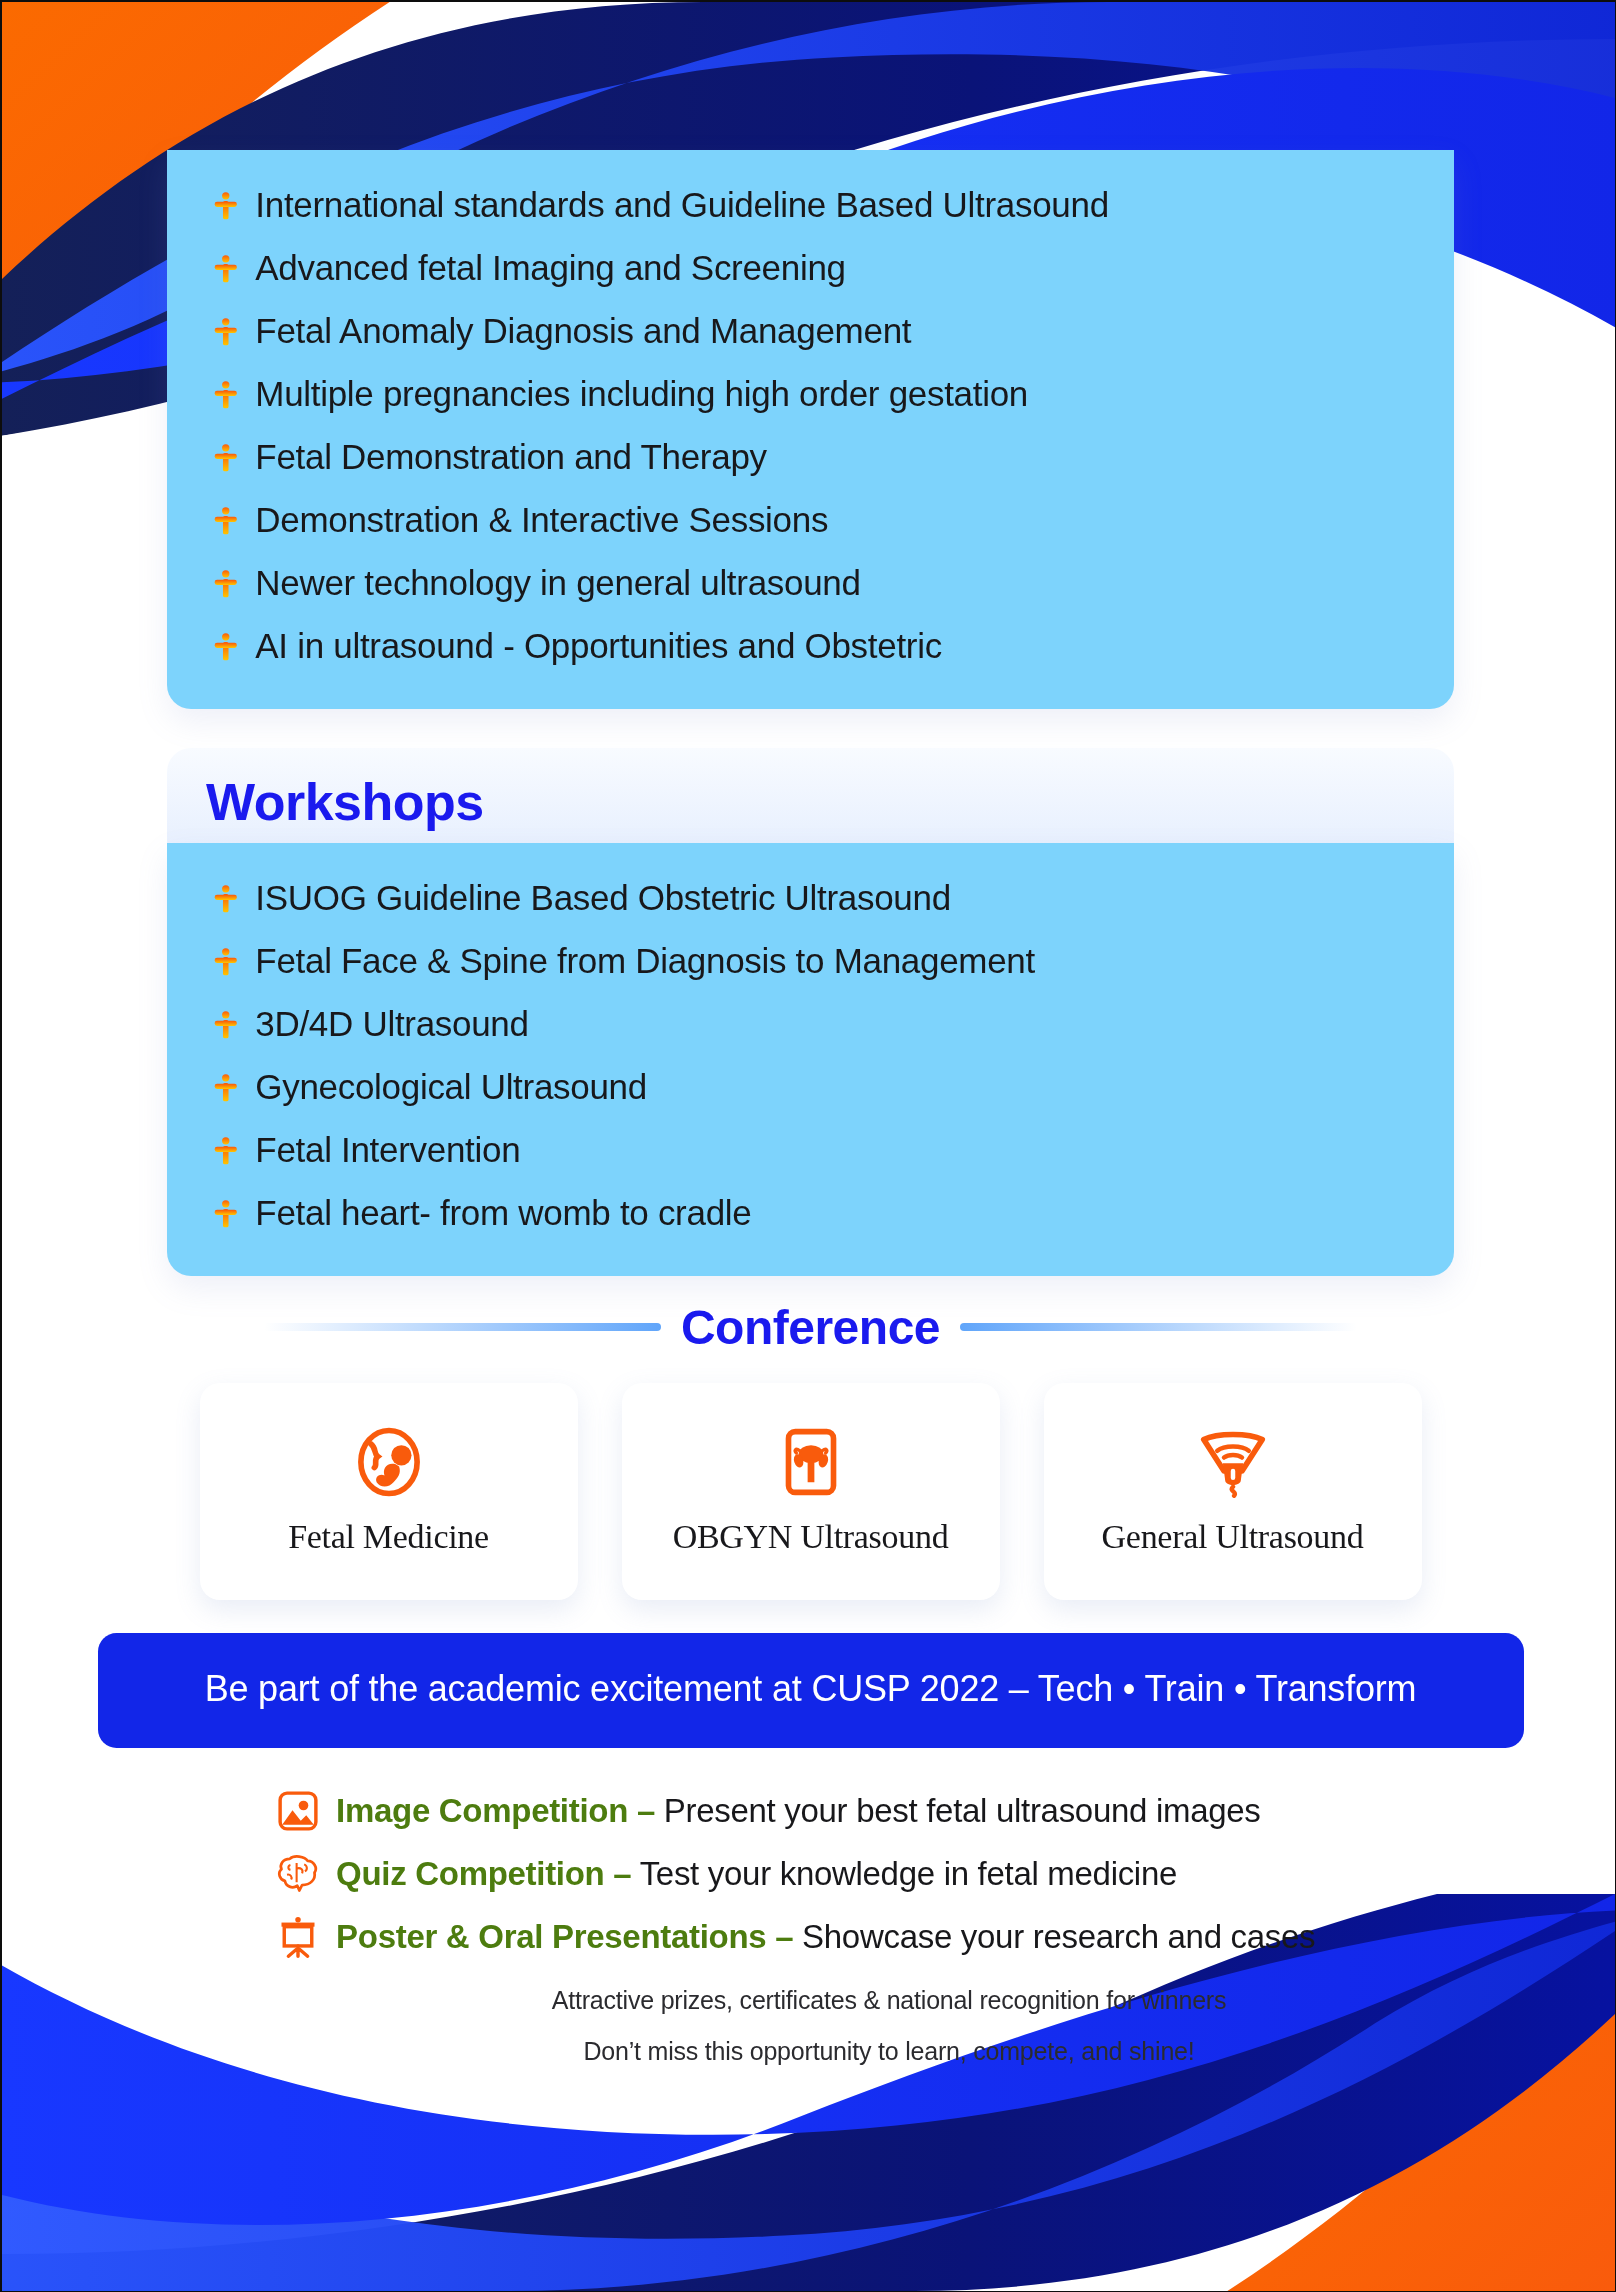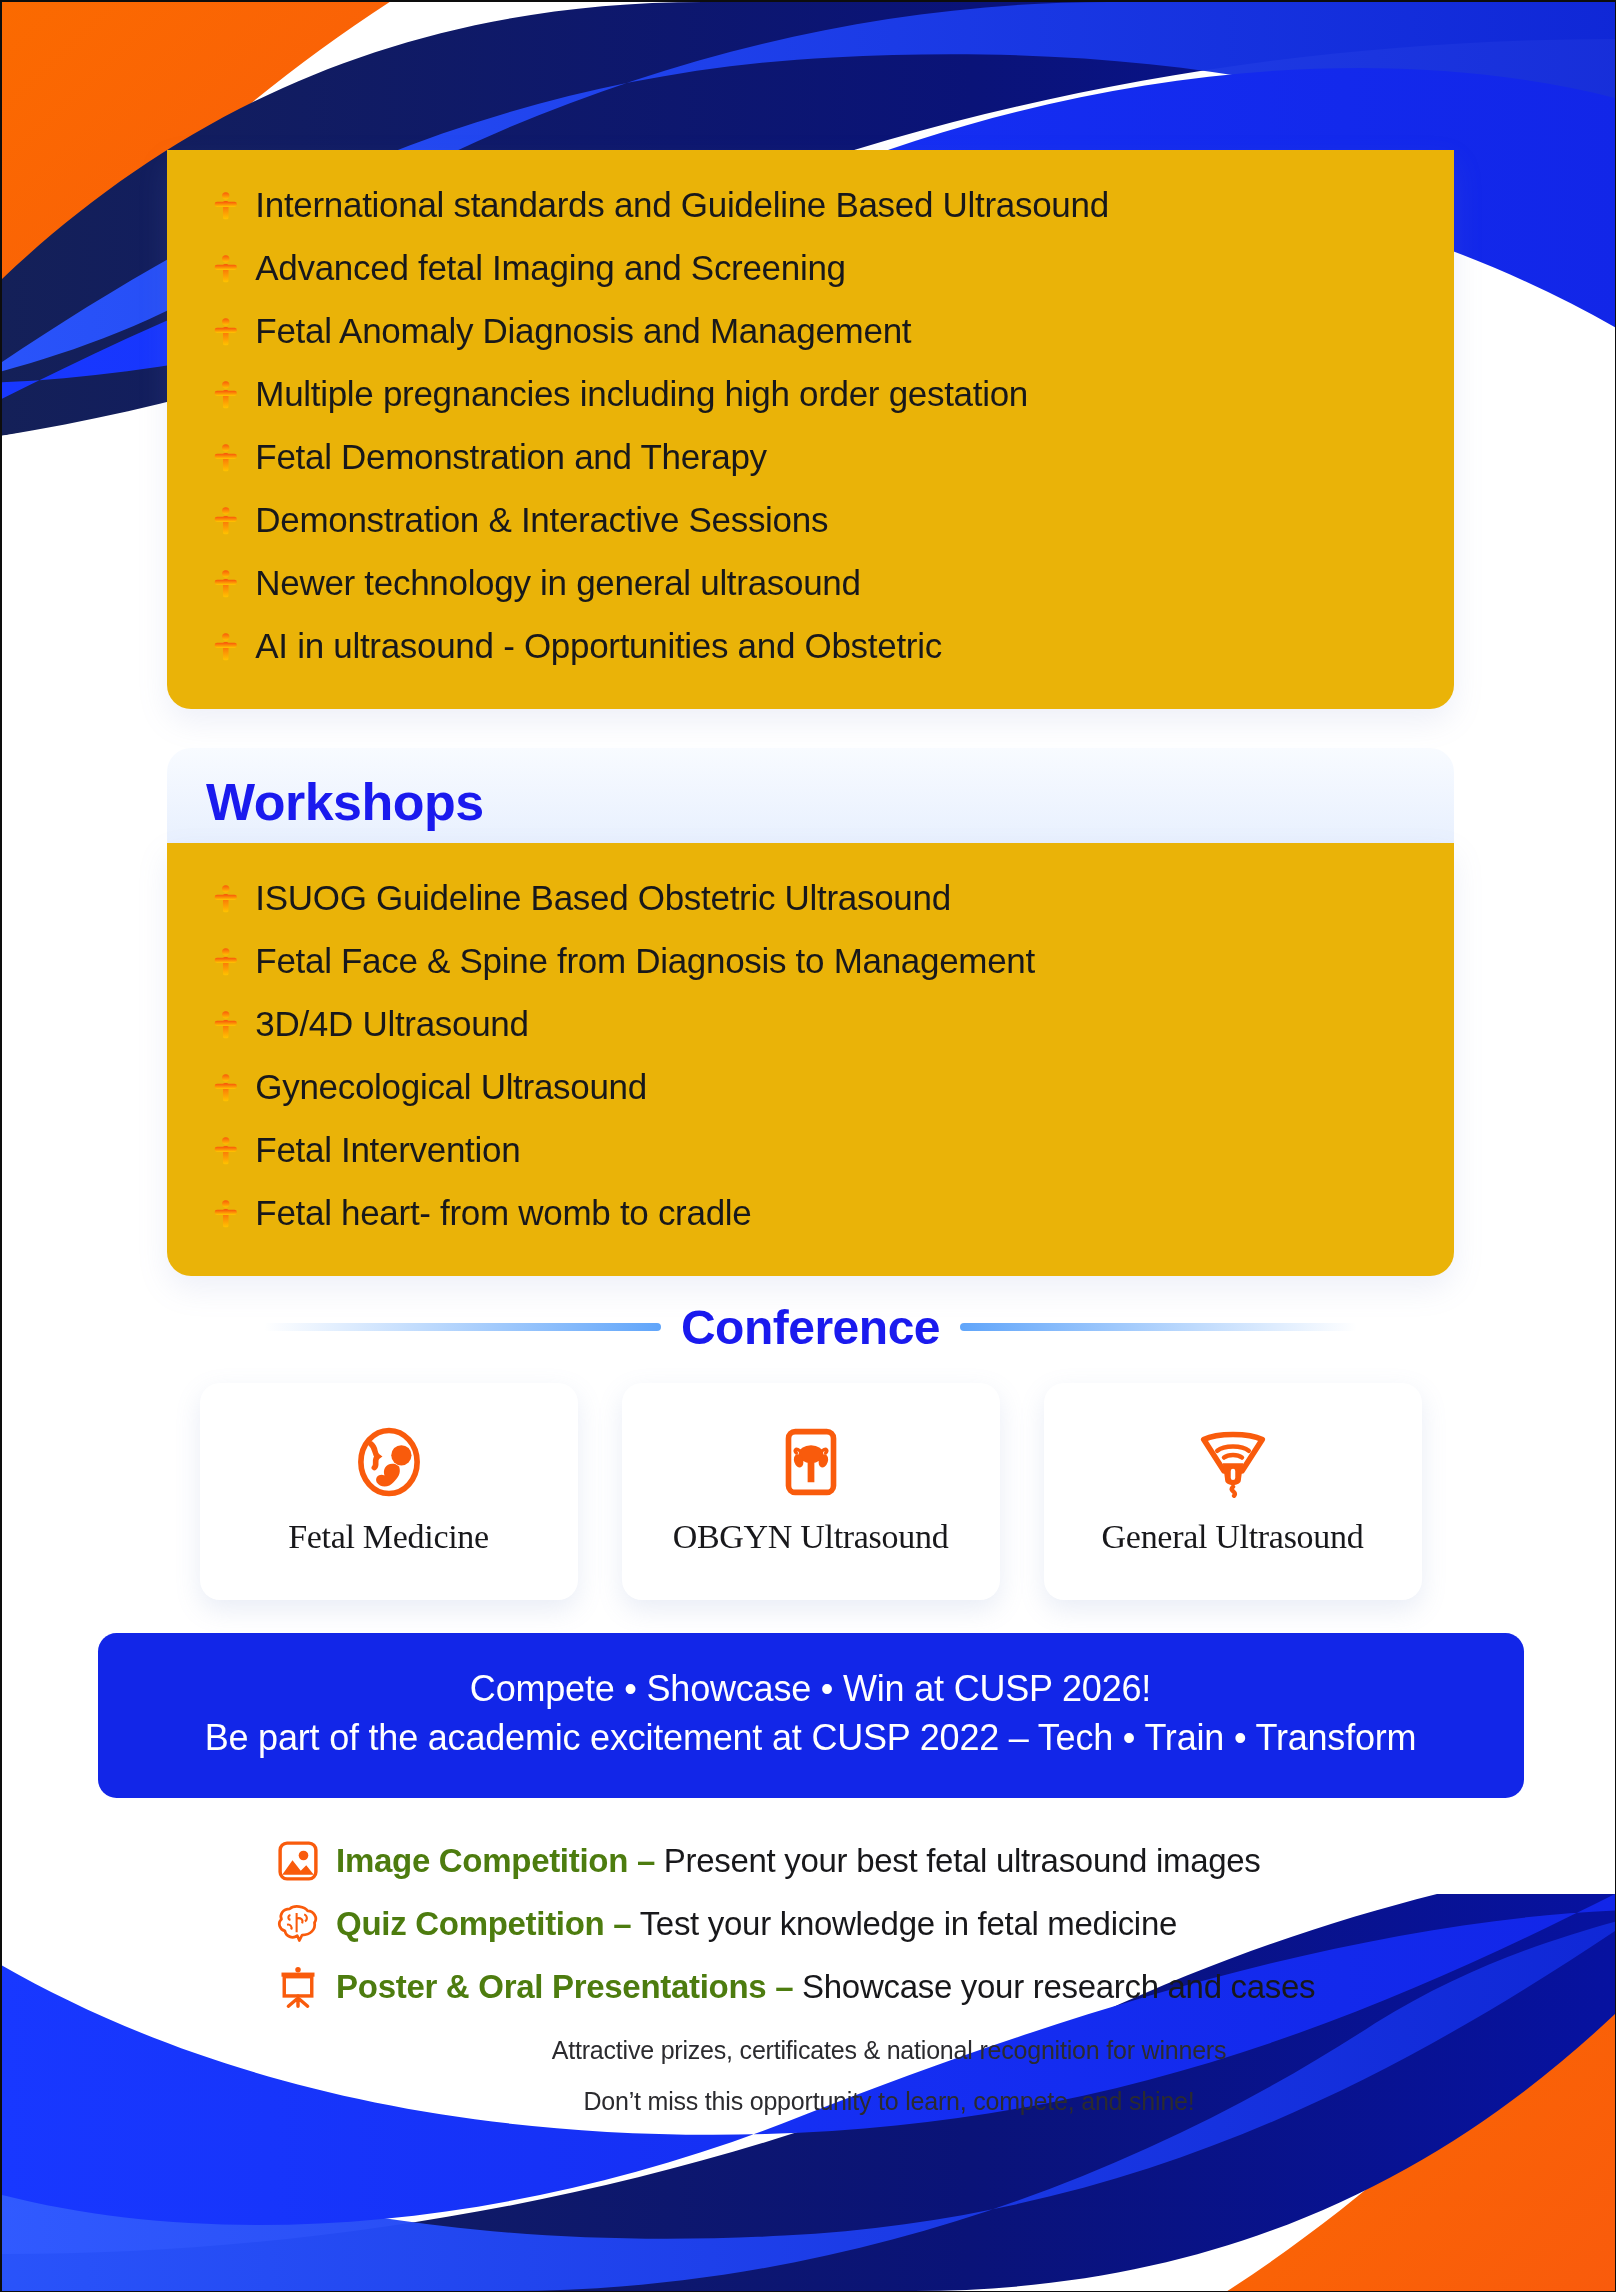--- a/index.html
+++ b/index.html
@@ -40,21 +40,21 @@
     padding: 28px 0 14.8px 39px;
   }
   .section-title {
     font-size: 52px;
     font-weight: bold;
     color: #1a1aee;
     letter-spacing: -0.5px;
     line-height: 1;
   }
   .section-body {
-    background: #eab308;
+    background: #7dd3fc;
     border-radius: 0 0 24px 24px;
     box-shadow: 0 13px 31px rgba(120,140,200,0.13);
     padding: 24px 0 31px 0;
   }
   ul.bullets { list-style: none; }
   ul.bullets li {
     display: flex;
     align-items: center;
     padding: 0 0 0 44px;
     height: 63px;
@@ -438,21 +438,20 @@
             <path d="M24 28 C28 25 36 25 40 28" fill="none" stroke="#f95b0c" stroke-width="4" stroke-linecap="round"></path>
             <path d="M23 33 L41 33 L39 48 C39 54 25 54 25 48 Z" fill="#f95b0c"></path>
             <rect x="30" y="38" width="4" height="10" rx="2" fill="#ffffff"></rect>
             <path d="M32 54 C28 58 36 58 33 62" fill="none" stroke="#f95b0c" stroke-width="4" stroke-linecap="round"></path>
           </svg>
           <div class="card-label">General Ultrasound</div>
         </div>
       </div>
 
     <div class="banner">
-      <div class="banner-line">Compete • Showcase • Win at CUSP 2026!</div>
       <div class="banner-line">Be part of the academic excitement at CUSP 2022 – Tech • Train • Transform</div>
     </div>
 
     <div class="competitions">
       <div id="comp-rows">
           <div class="comp-row">
             <svg class="comp-icon" viewBox="0 0 64 64">
               <rect x="6" y="6" width="52" height="52" rx="10" fill="none" stroke="#f95b0c" stroke-width="5"></rect>
               <circle cx="40" cy="24" r="7" fill="#f95b0c"></circle>
               <path d="M9 52 L24 31 L36 46 L44 38 L55 52 Z" fill="#f95b0c"></path>

